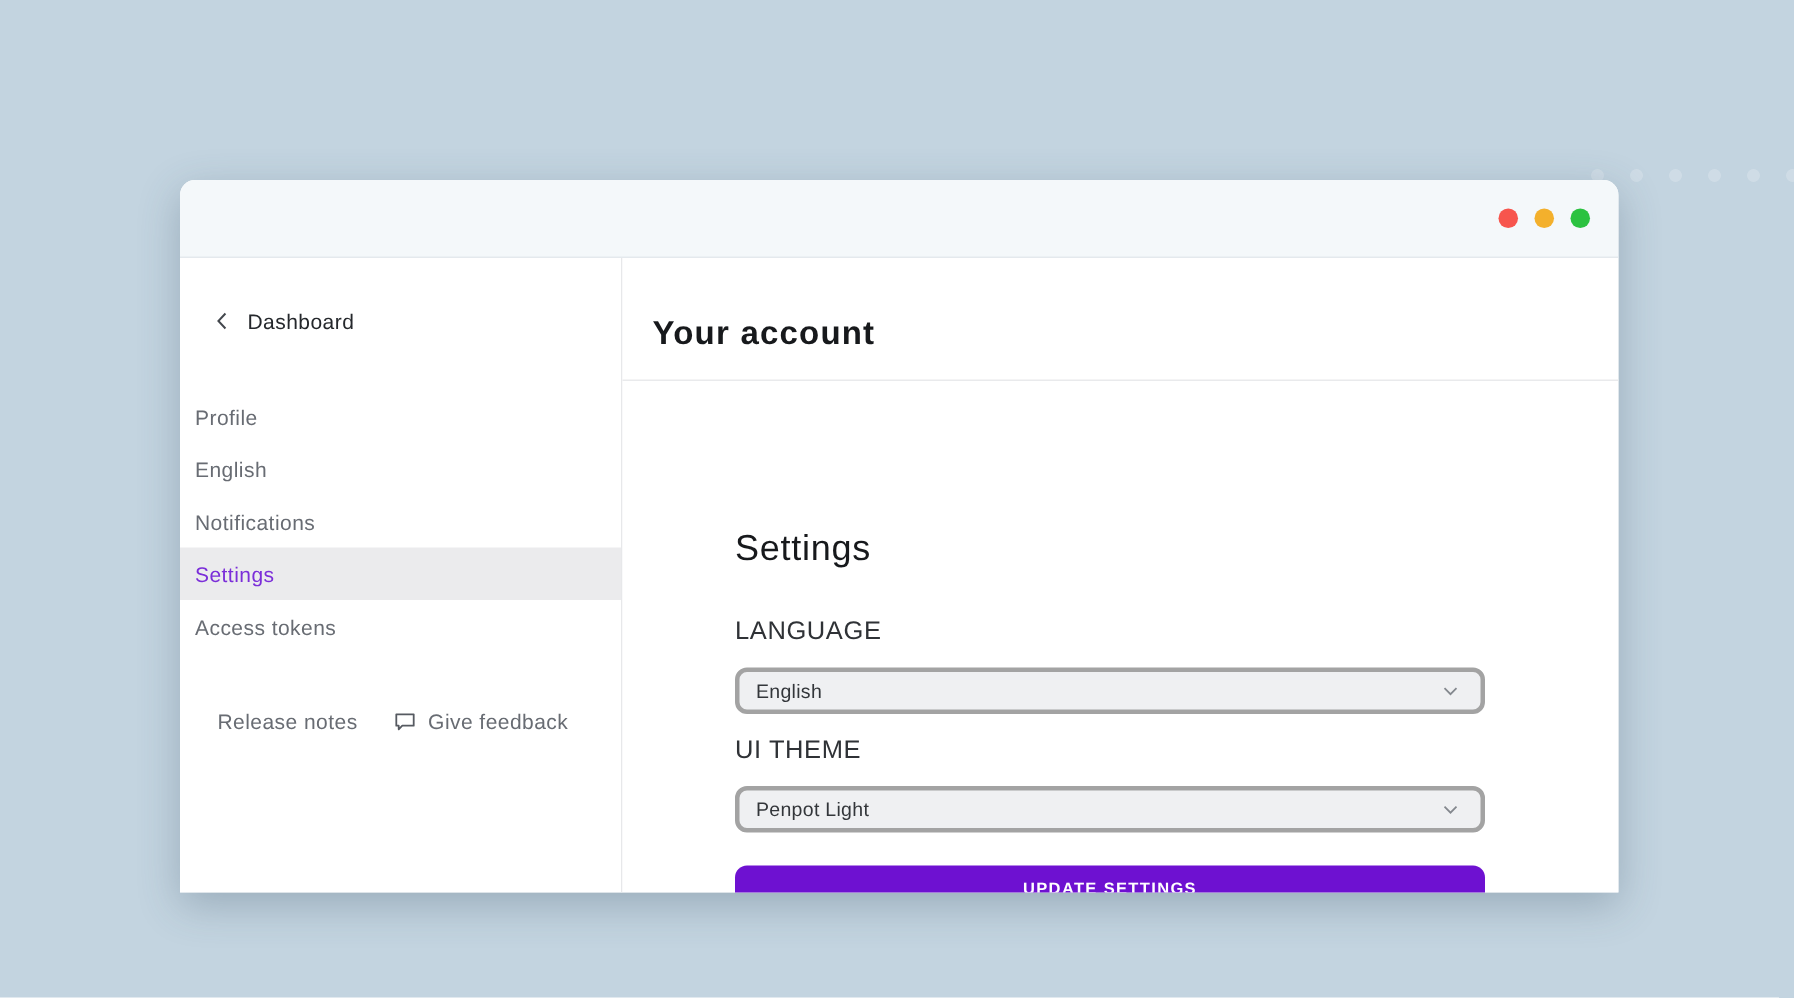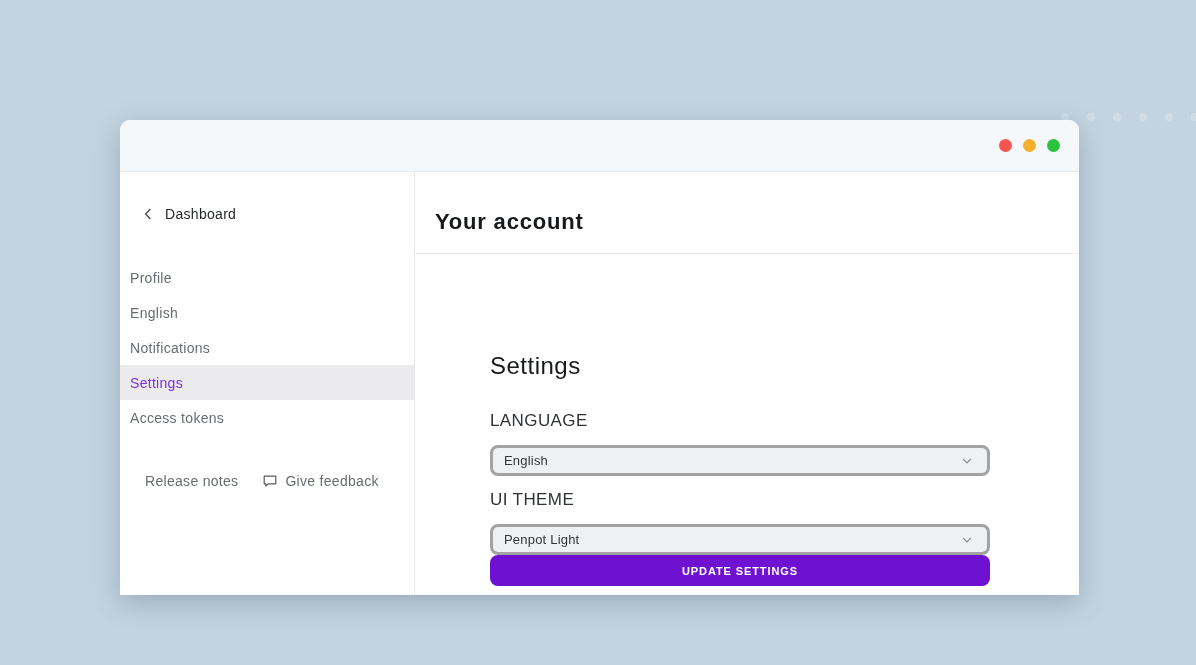--- a/index.html
+++ b/index.html
@@ -150,20 +150,21 @@
     justify-content: space-between;
     padding: 0 15px 0 11px;
     font-size: 13px;
     letter-spacing: .2px;
     color: #33363a;
     cursor: pointer;
     gap: 19px;
   }
   .select svg { display: block; }
   .btn {
+    margin-top: 22px;
     height: 31px;
     width: 100%;
     border: none;
     border-radius: 8px;
     background: #6e11d1;
     color: #ffffff;
     font-family: "Liberation Sans", "DejaVu Sans", sans-serif;
     font-size: 11px;
     font-weight: 700;
     letter-spacing: .9px;

